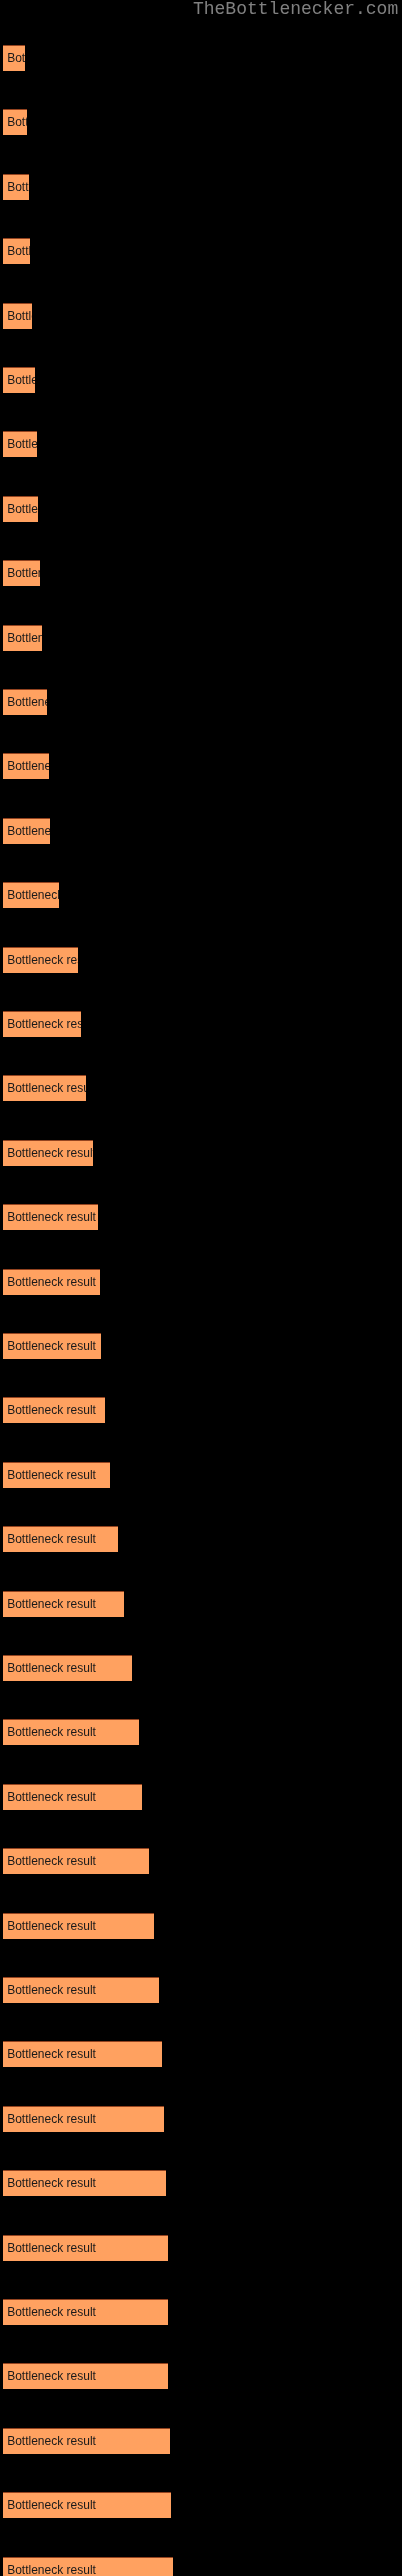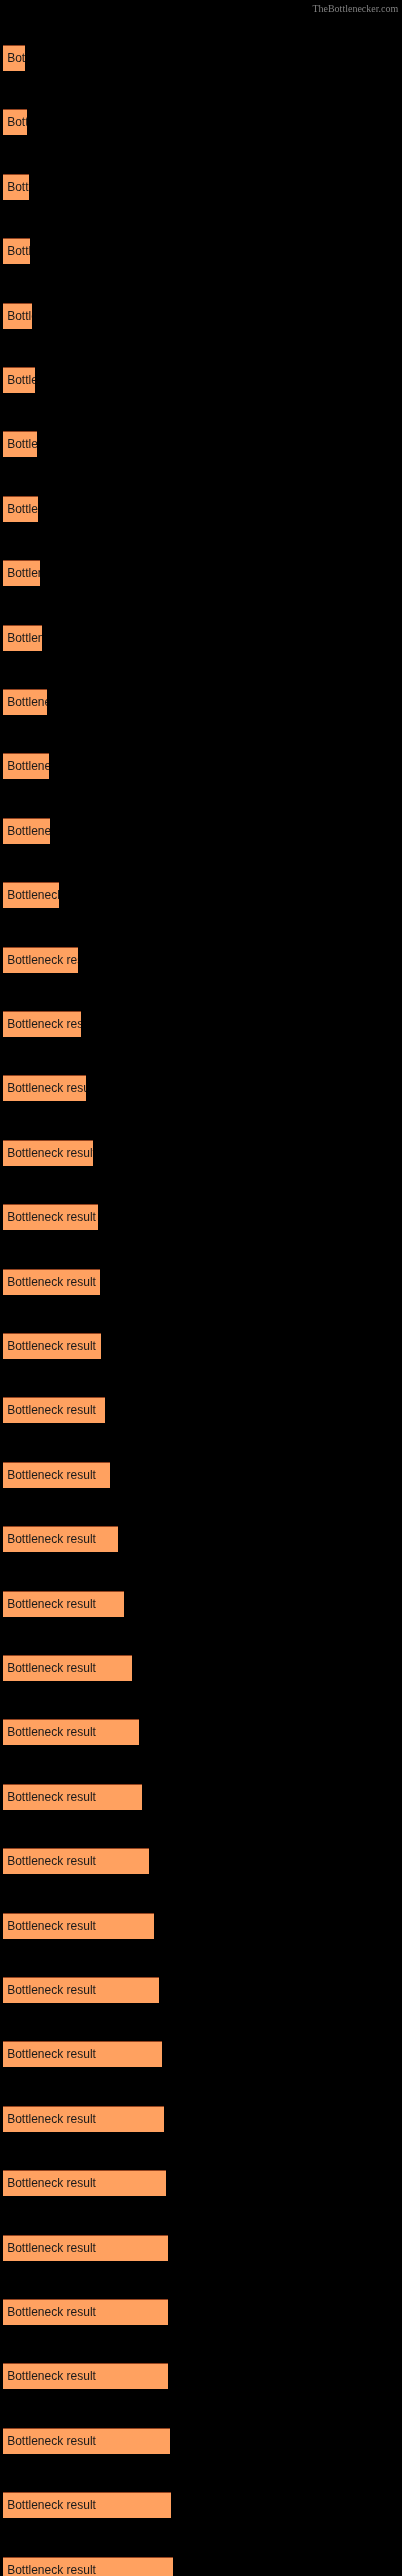--- a/index.html
+++ b/index.html
@@ -17,26 +17,26 @@
   #page-root {
     position: relative;
     width: 403px;
     height: 2576px;
     background: #000000;
   }
   .site-title {
     position: absolute;
     right: 4.8px;
     top: 0.8px;
-    font-size: 10px;
+    font-size: 18px;
     line-height: 16px;
     color: #808080;
     letter-spacing: 0px;
     white-space: nowrap;
-    font-family: Liberation Serif, serif;
+    font-family: Liberation Mono, monospace;
     text-align: right;
   }
   .chart-area {
     position: absolute;
     left: 0;
     top: 0;
     width: 403px;
     height: 2576px;
   }
   .bar-row {

